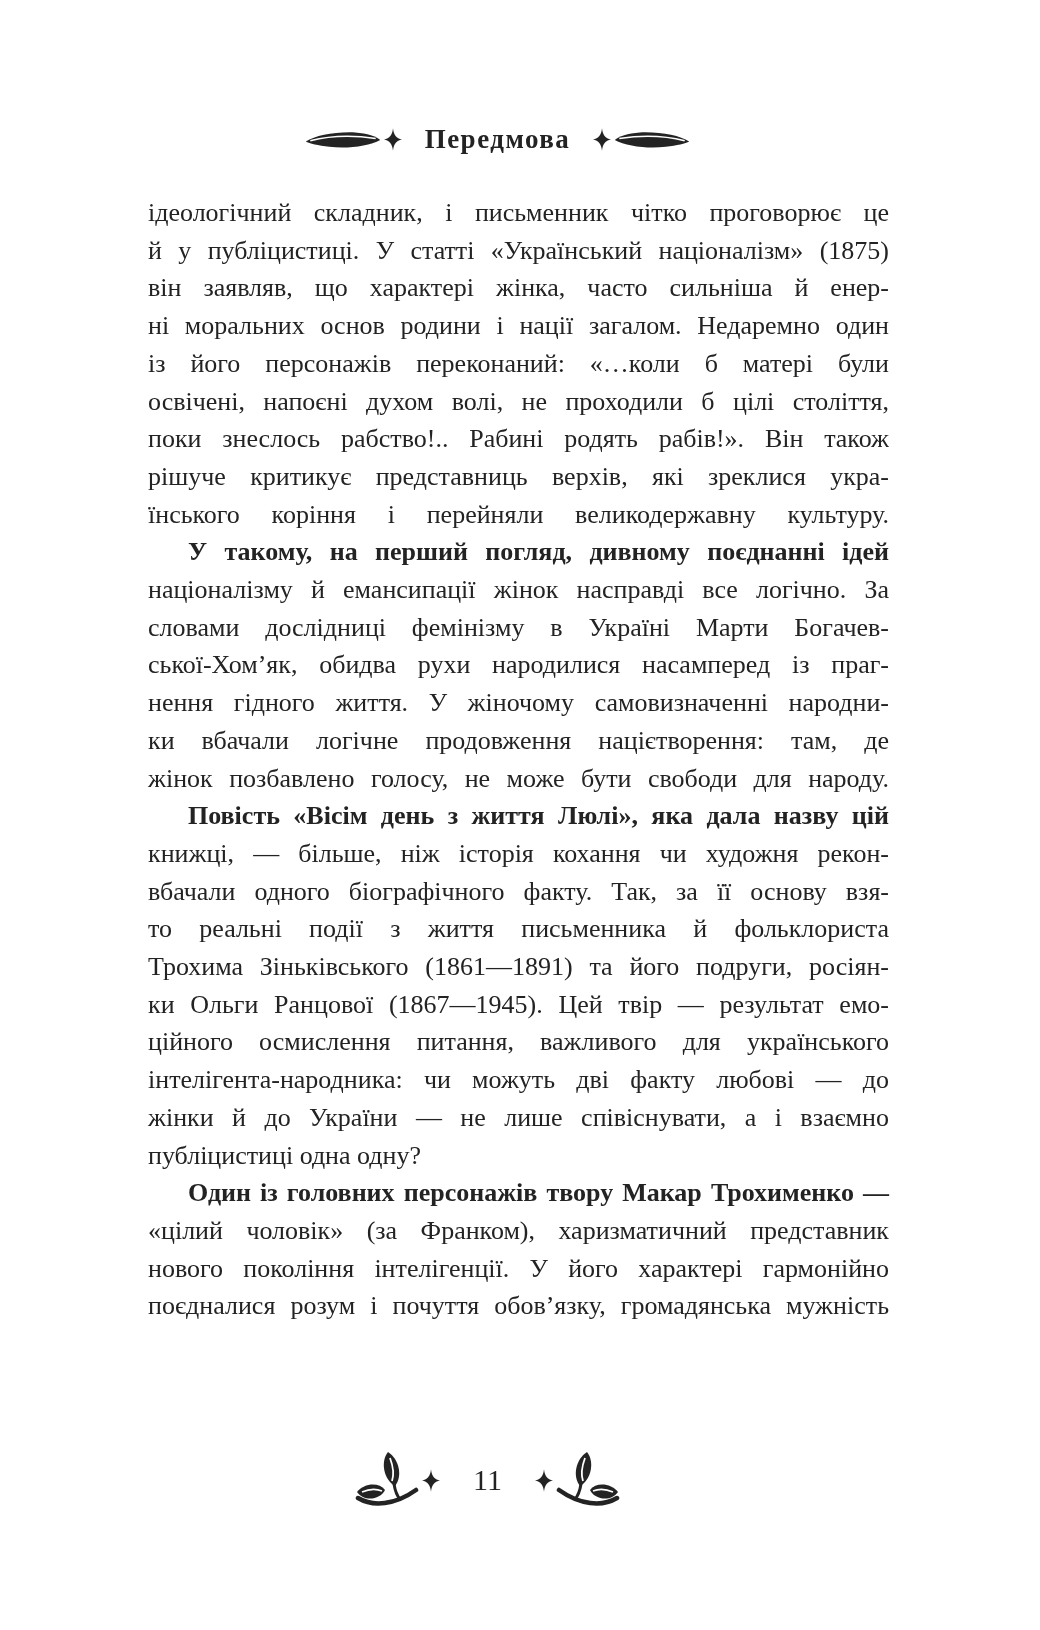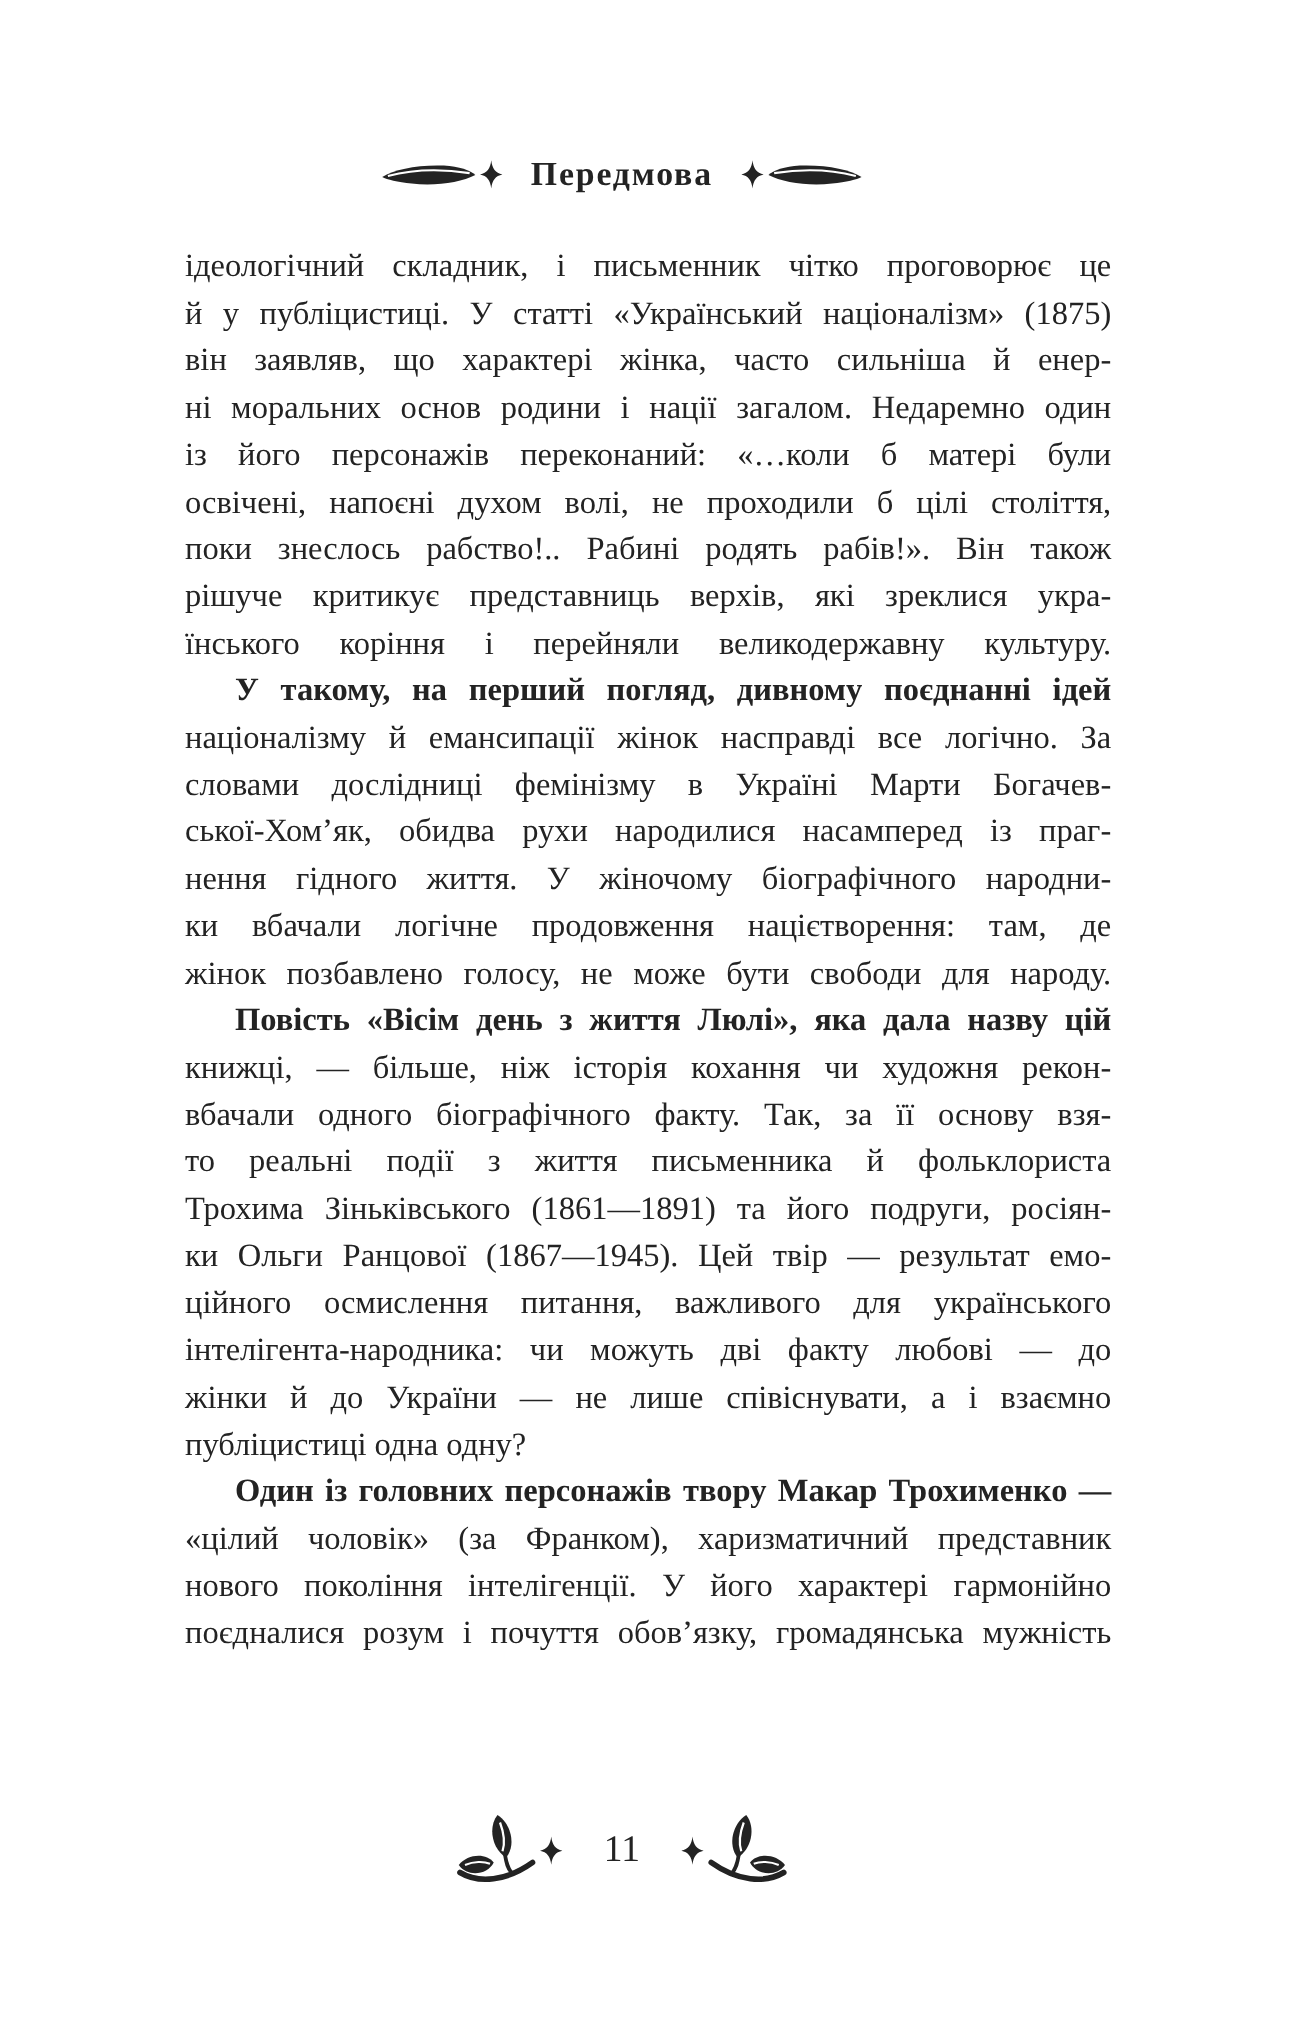--- a/index.html
+++ b/index.html
@@ -42,21 +42,21 @@
   }
   .line {
     text-align: justify;
     text-align-last: justify;
     white-space: normal;
   }
   .line.endline { text-align-last: left; }
   .line.indent { text-indent: 40px; font-weight: bold; }
   .page-footer {
     position: absolute;
-    left: 127px;
+    left: 117px;
     top: 1450px;
     width: 741px;
     display: flex;
     justify-content: center;
     align-items: center;
   }
   .page-number {
     font-size: 30px;
     color: #232323;
     margin: 0 30px;
@@ -100,21 +100,21 @@
     <div class="line">ні моральних основ родини і нації загалом. Недаремно один</div>
     <div class="line">із його персонажів переконаний: «…коли б матері були</div>
     <div class="line">освічені, напоєні духом волі, не проходили б цілі століття,</div>
     <div class="line">поки знеслось рабство!.. Рабині родять рабів!». Він також</div>
     <div class="line">рішуче критикує представниць верхів, які зреклися укра-</div>
     <div class="line">їнського коріння і перейняли великодержавну культуру.</div>
     <div class="line indent">У такому, на перший погляд, дивному поєднанні ідей</div>
     <div class="line">націоналізму й емансипації жінок насправді все логічно. За</div>
     <div class="line">словами дослідниці фемінізму в Україні Марти Богачев-</div>
     <div class="line">ської-Хом’як, обидва рухи народилися насамперед із праг-</div>
-    <div class="line">нення гідного життя. У жіночому біографічного народни-</div>
+    <div class="line">нення гідного життя. У жіночому самовизначенні народни-</div>
     <div class="line">ки вбачали логічне продовження націєтворення: там, де</div>
     <div class="line">жінок позбавлено голосу, не може бути свободи для народу.</div>
     <div class="line indent">Повість «Вісім день з життя Люлі», яка дала назву цій</div>
     <div class="line">книжці, — більше, ніж історія кохання чи художня рекон-</div>
     <div class="line">вбачали одного біографічного факту. Так, за її основу взя-</div>
     <div class="line">то реальні події з життя письменника й фольклориста</div>
     <div class="line">Трохима Зіньківського (1861—1891) та його подруги, росіян-</div>
     <div class="line">ки Ольги Ранцової (1867—1945). Цей твір — результат емо-</div>
     <div class="line">ційного осмислення питання, важливого для українського</div>
     <div class="line">інтелігента-народника: чи можуть дві факту любові — до</div>

